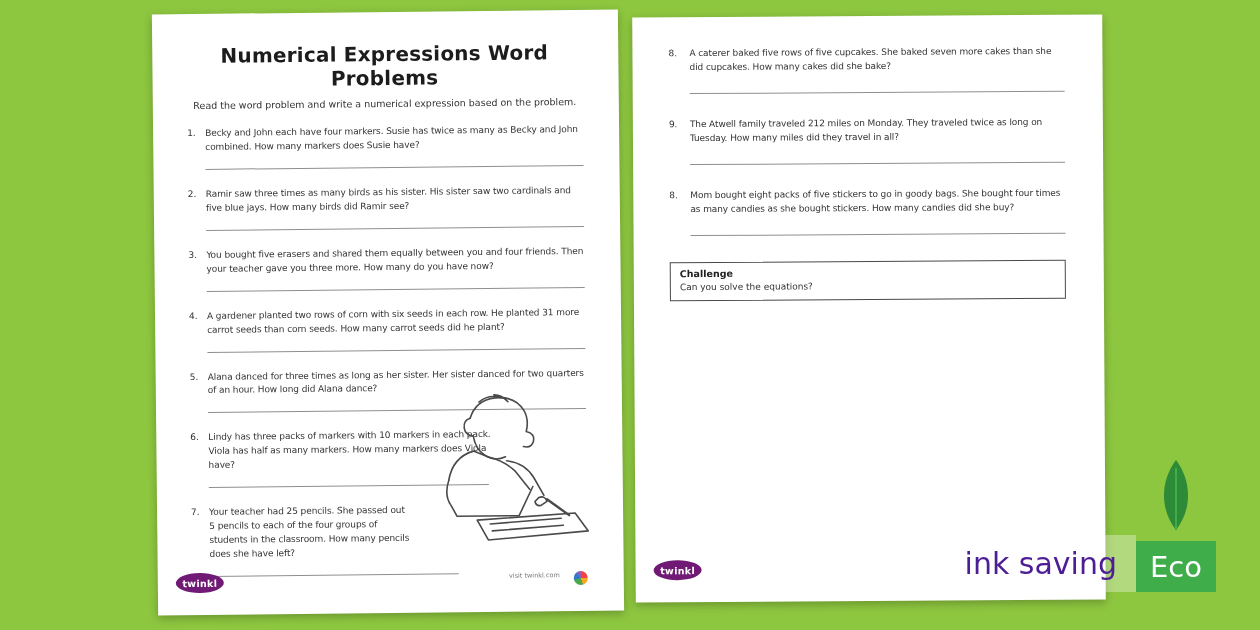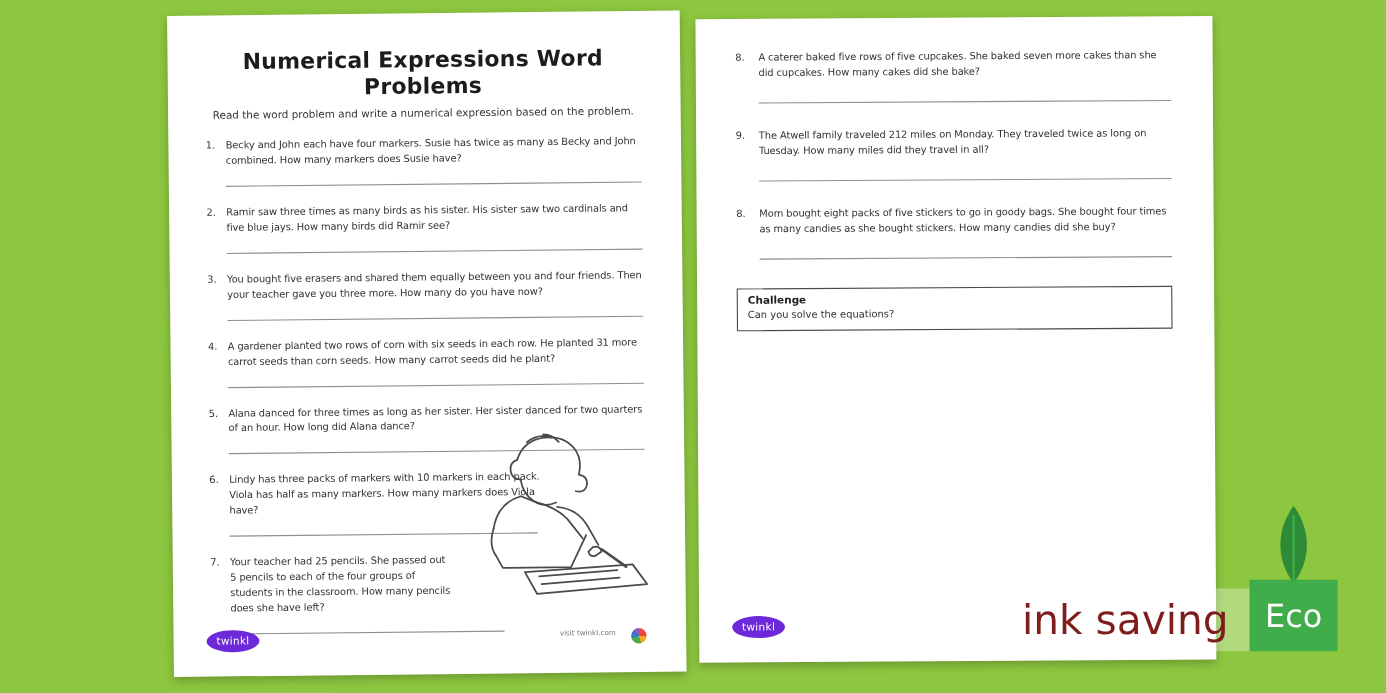--- a/index.html
+++ b/index.html
@@ -77,27 +77,27 @@
   .challenge-box {
     border: 1px solid #4a4a4a;
     padding: 5px 9px 8px 9px;
     margin-top: 2px;
   }
   .challenge-title { font-size: 9.5px; font-weight: bold; color: #222; }
   .challenge-text { font-size: 9px; color: #333; margin-top: 3px; }
 
   .twinkl-logo {
     position: absolute;
-    left: 30px; bottom: 22px;
+    left: 18px; bottom: 22px;
     width: 48px; height: 20px;
-    background: #6d28d9;
+    background: #701a75;
     border-radius: 50%;
     color: #fff;
     font-size: 9.5px;
-    font-weight: 400;
+    font-weight: 700;
     display: flex; align-items: center; justify-content: center;
     letter-spacing: .3px;
   }
   .footer-right {
     position: absolute;
     right: 36px; bottom: 26px;
     display: flex; align-items: flex-start; gap: 14px;
   }
   .visit-text { font-size: 6.5px; color: #777; }
   .mini-logo {
@@ -109,24 +109,24 @@
     position: absolute;
     right: 44px; bottom: 38px;
     display: flex; align-items: flex-end;
   }
   .ink-band {
     height: 57px;
     background: rgba(255,255,255,.33);
     display: flex; align-items: center;
     padding: 0 19px;
   }
-  .ink-band span { font-size: 37px; color: #7f1d1d; }
+  .ink-band span { font-size: 30px; color: #4c1d95; }
   .eco-box {
     position: relative;
-    width: 80px; height: 65px;
+    width: 80px; height: 51px;
     background: #3fae4a;
     display: flex; align-items: center; justify-content: center;
   }
   .eco-box .eco-label { font-size: 29px; color: #fff; }
   .eco-leaf {
     position: absolute;
     left: 50%;
     bottom: 58px;
     transform: translateX(-50%);
     width: 46px; height: 76px;

